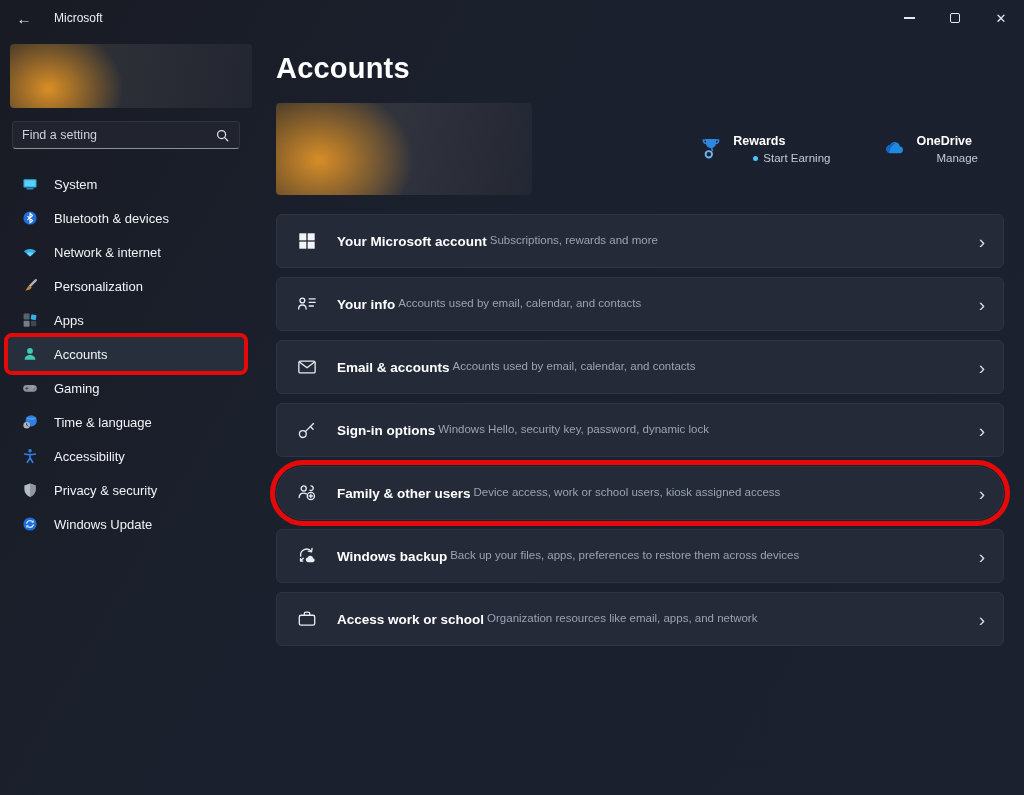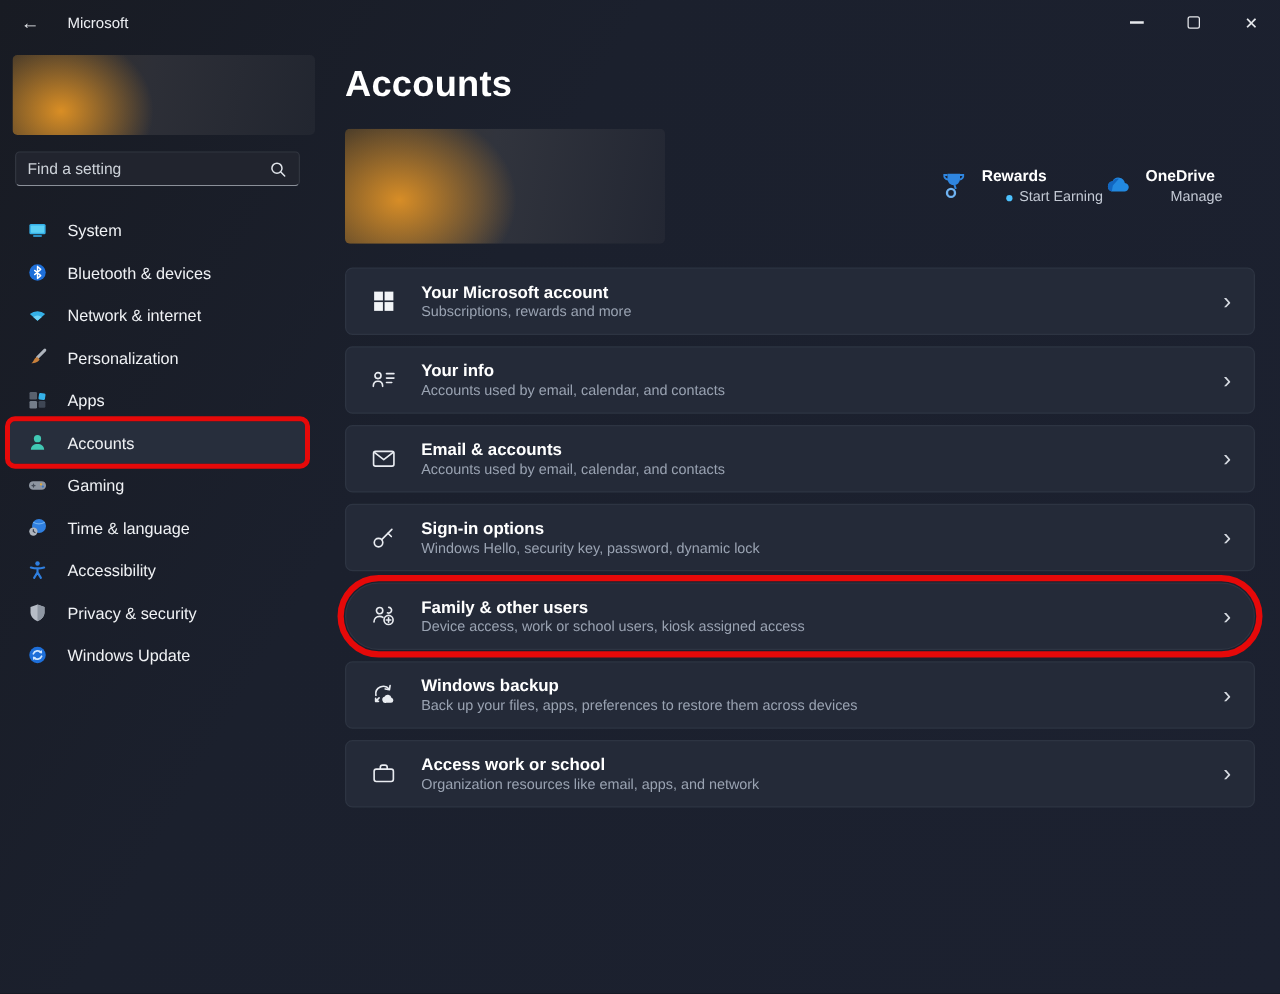--- a/index.html
+++ b/index.html
@@ -54,35 +54,35 @@
   
   .main { flex:1; padding:0 20px 0 14px; min-width:0; }
   .page-title { margin-top:16px; font-size:29px; font-weight:700; letter-spacing:.2px; color:#ffffff; }
   .banner { margin-top:18px; height:92px; display:flex; align-items:center; }
   .banner-blur {
     width:256px; height:92px; border-radius:4px; flex:none;
     background:
       radial-gradient(120px 95px at 17% 62%, rgba(224,146,38,.95), rgba(224,146,38,.30) 55%, rgba(224,146,38,0) 78%),
       linear-gradient(100deg,#3a332a 0%,#31343d 45%,#232733 100%);
   }
-  .banner-right { margin-left:auto; display:flex; align-items:center; padding-right:26px; }
+  .banner-right { margin-left:auto; display:flex; align-items:center; gap:52px; padding-right:26px; }
   .promo { display:flex; align-items:flex-start; gap:10px; cursor:pointer; }
   .promo .picon { width:24px; height:24px; flex:none; margin-top:2px; }
   .promo-title { font-size:12.5px; font-weight:700; color:#ffffff; }
   .promo-sub { margin-top:4px; font-size:11.5px; color:#c3c9d4; display:flex; align-items:center; gap:5px;padding-left:20px; }
   .dot { width:5px; height:5px; border-radius:50%; background:#4cc2ff; flex:none; }
 
   .cards { margin-top:19px; display:flex; flex-direction:column; gap:9px; }
   .card {
     height:54px; border-radius:6px; background:#242a38; border:1px solid #2d3442;
     display:flex; align-items:center; padding:0 18px; gap:18px; cursor:pointer;
   }
   .card.annotated { outline:5px solid; outline-offset:1px;border-radius:27px; }
   .cicon { width:24px; height:24px; flex:none; display:flex; align-items:center; justify-content:center; }
-  .card-text { display:flex; flex-direction:column; gap:3px; min-width:0; }
+  .card-text { display:flex; flex-direction:row; gap:3px; min-width:0; }
   .card-title { font-size:13.5px; font-weight:700; color:#ffffff; }
   .card-sub { font-size:11.5px; color:#9aa3b2; }
   .chevron { margin-left:auto; font-size:19px; color:#d7dbe2; line-height:1; font-weight:400; }
 
   svg { display:block; }
 </style>
 </head>
 <body>
 
 <div class="window">

